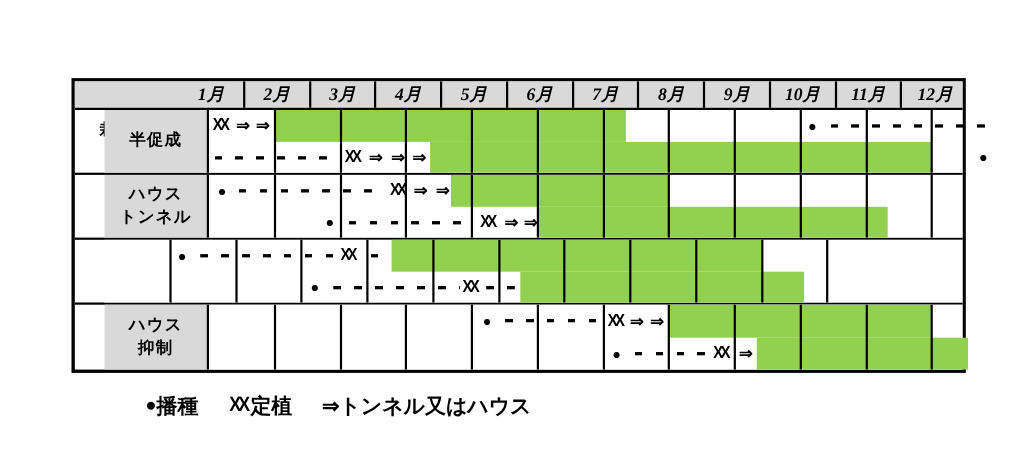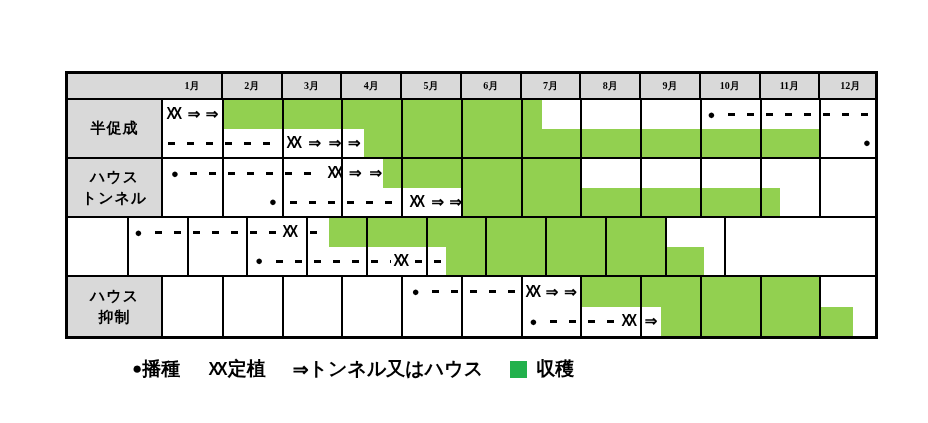--- a/index.html
+++ b/index.html
@@ -10,25 +10,25 @@
 
   .header-row { display:flex; height:26px; border-bottom:2px solid #000; background:#d9d9d9; }
   .corner-cell {
     width:95px; flex:0 0 95px; border-right:2px solid #000;
     display:flex; align-items:center; justify-content:center;
     font-size:15px; font-weight:bold; letter-spacing:1px;margin-top:44px;
   }
   .month-cell {
     width:59.75px; flex:0 0 59.75px; border-right:2px solid #000;
     display:flex; align-items:center; justify-content:center;
-    font-family:"Liberation Serif", serif; font-weight:bold; font-size:10px;
+    font-family:"Liberation Serif", serif; font-weight:bold; font-size:16px;font-style:italic;
   }
   .month-cell:last-child { border-right:none; }
 
-  .cal-row { display:flex; height:59px; border-bottom:2px solid #000; }
+  .cal-row { display:flex; height:59px; border-bottom:2px solid #000;padding-left:27px; }
   .cal-row:last-child { border-bottom:none; }
   .row-label {
     width:95px; flex:0 0 95px; background:#d9d9d9; border-right:2px solid #000;
     display:flex; flex-direction:column; align-items:center; justify-content:center;
     font-size:15px; font-weight:bold; line-height:1.35; text-align:center; letter-spacing:1px;
   }
   .row-body { position:relative; flex:1; background:#fff; }
 
   .subrow { position:absolute; left:0; right:0; height:50%; }
   .subrow.s0 { top:0; }
@@ -226,18 +226,14 @@
         <span>播種</span>
       </div>
       <div class="legend-item">
         <span class="legend-glyph-xx">XX</span>
         <span>定植</span>
       </div>
       <div class="legend-item">
         <span class="legend-glyph-arrow">⇒</span>
         <span>トンネル又はハウス</span>
       </div>
-      <div class="legend-item">
-        <div class="legend-square" style="background: rgb(34, 177, 76);"></div>
-        <span>収穫</span>
-      </div>
     </div>
 </div>
 
 </body></html>

